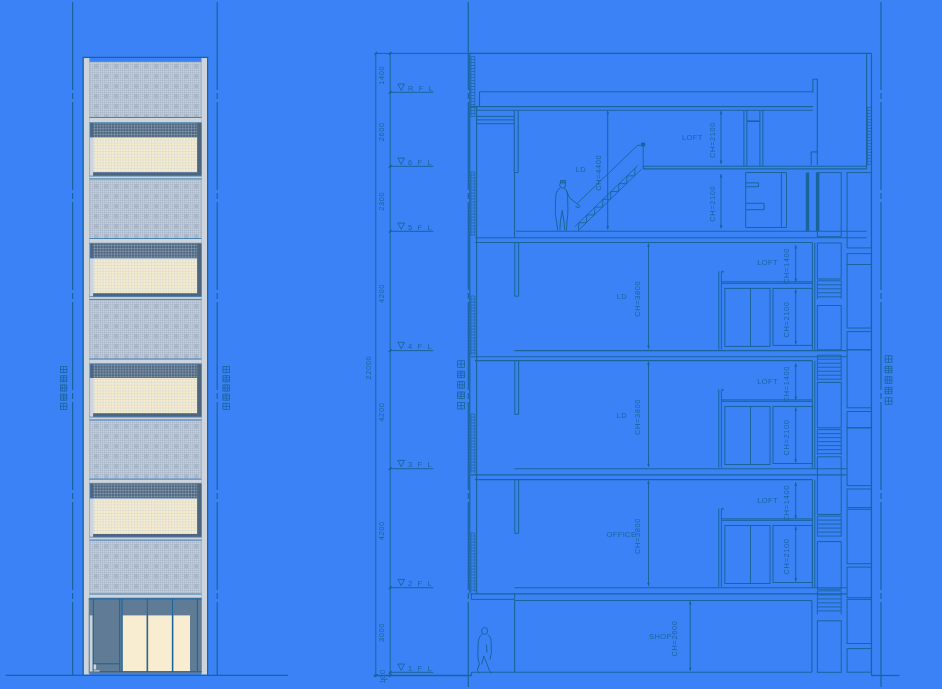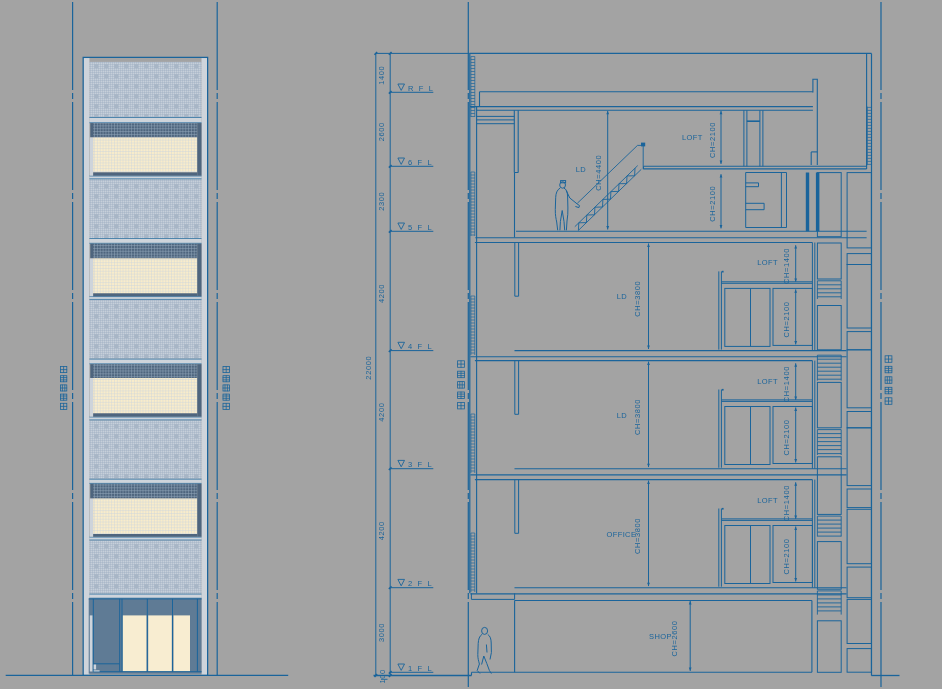--- a/index.html
+++ b/index.html
@@ -1,16 +1,16 @@
 <!DOCTYPE html>
 <html><head>
 <meta charset="utf-8">
 <style>
 html,body{margin:0;padding:0;background:#ffffff;}
-#page{width:942px;height:689px;background:#a3a3a3;overflow:hidden;}
+#page{width:942px;height:689px;background:#3b82f6;overflow:hidden;}
 text{font-family:"Liberation Sans",sans-serif;}
 </style>
 </head>
 <body>
 <div id="page">
 <svg width="942" height="689" viewBox="0 0 942 689" xmlns="http://www.w3.org/2000/svg">
 <defs>
 <pattern id="mesh" width="10" height="10" patternUnits="userSpaceOnUse">
   <rect width="10" height="10" fill="#8fa2b8"></rect>
   <rect x="0.5" y="0.5" width="1.2" height="1.2" fill="#ffffff"></rect>

